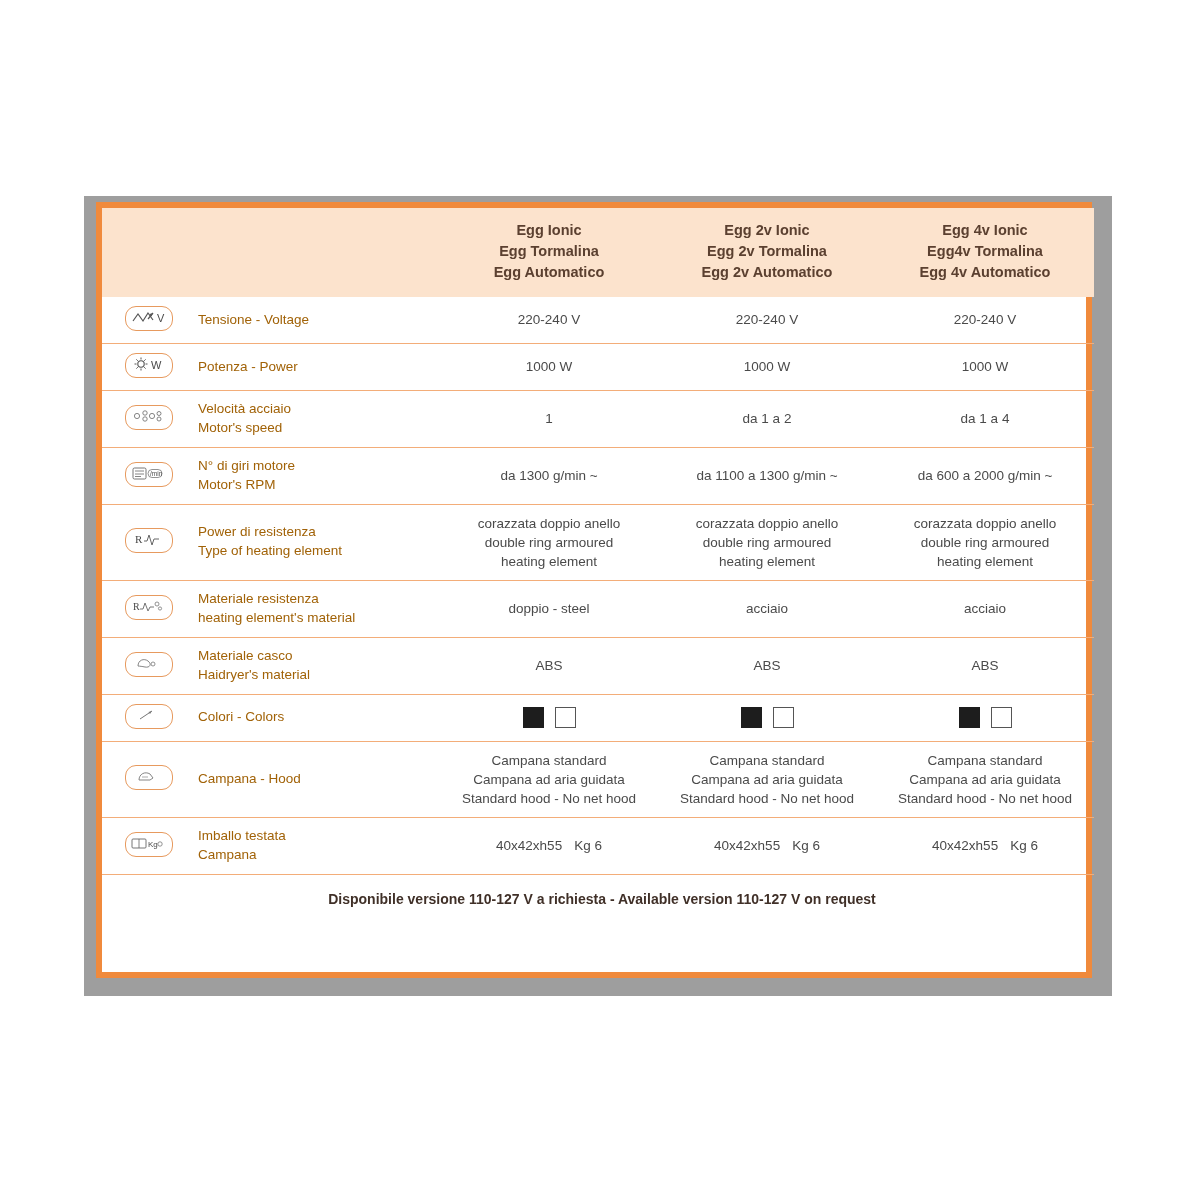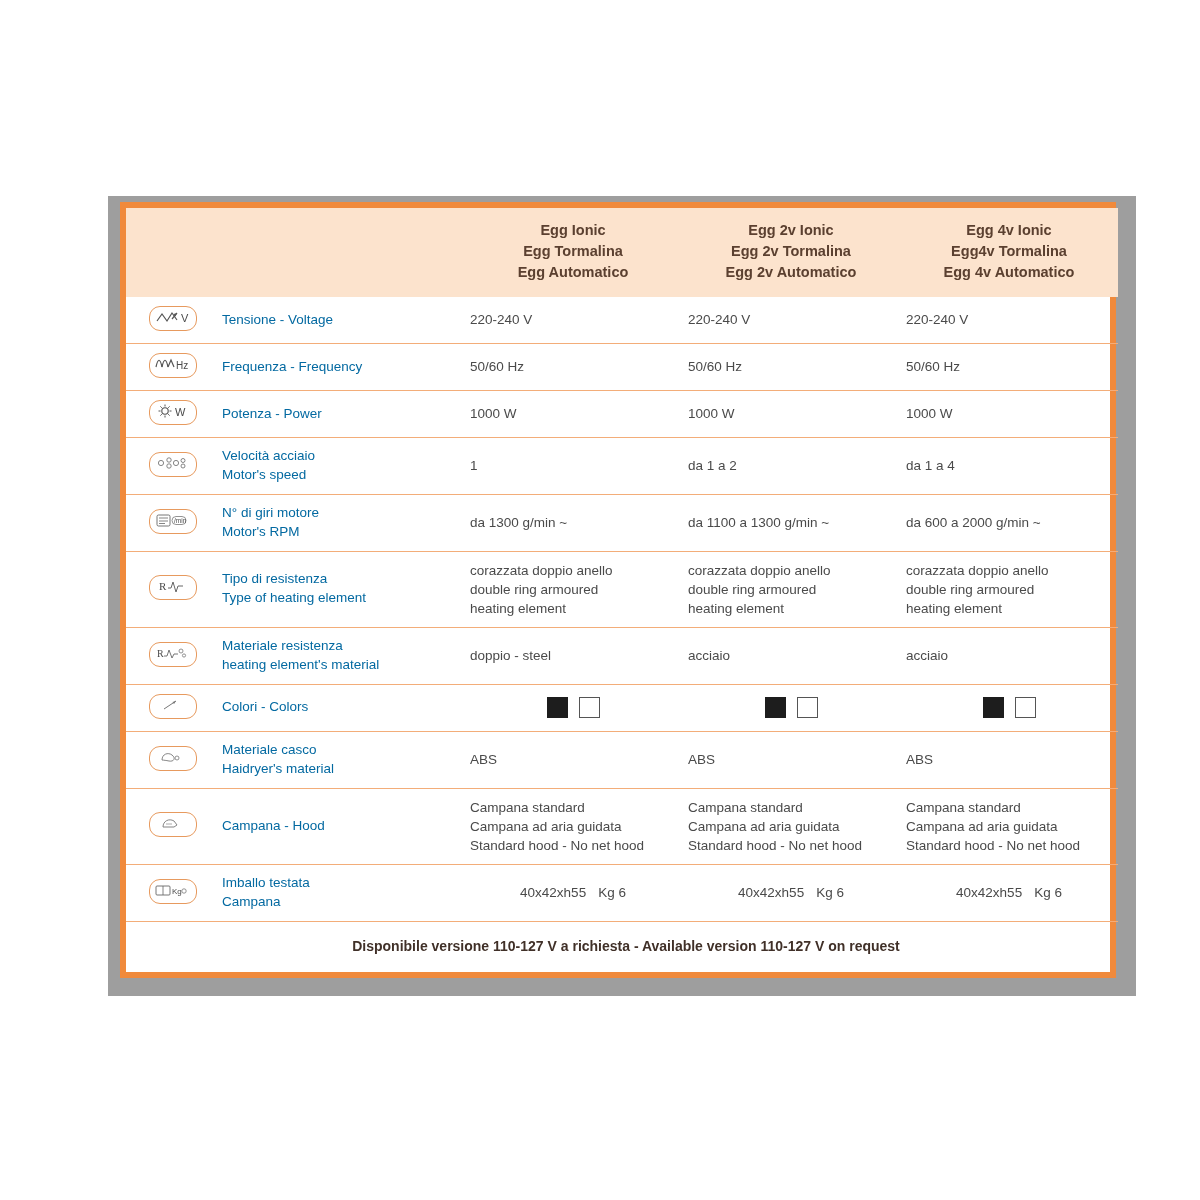--- a/index.html
+++ b/index.html
@@ -11,21 +11,20 @@
     height: 1200px;
     background: #ffffff;
     font-family: "Liberation Sans", sans-serif;
     overflow: hidden;
   }
   #page {
     position: relative;
     width: 1005px;
     height: 1200px;
     background: #ffffff;
-    margin-left: 24px;
   }
   
   .backdrop {
     position: absolute;
     left: 84px;
     top: 196px;
     width: 1028px;
     height: 800px;
     background: #9e9e9e;
   }
@@ -70,24 +69,24 @@
   tbody tr:first-child td { border-top: none; }
   td.icon-cell {
     text-align: center;
     padding-left: 10px;
     padding-right: 4px;
   }
   td.label-cell {
     text-align: left;
     line-height: 1.4;
     padding-left: 8px;
-    color: #0369a1;
+    color: #a16207;
   }
   td.value-cell {
-    text-align: left;
+    text-align: center;
     line-height: 1.42;
   }
   tr.footer-row td {
     border-top: 1px solid #f3ad79;
     font-weight: bold;
     color: #403028;
     font-size: 14px;
     padding: 16px 8px 18px 8px;
     text-align: center;
   }
@@ -181,44 +180,20 @@
             <div>220-240 V</div>
           </td>
           <td class="value-cell">
             <div>220-240 V</div>
           </td>
           <td class="value-cell">
             <div>220-240 V</div>
           </td>
         </tr>
 
-        <tr>
-          <td class="icon-cell">
-            <span class="icon-badge">
-              <svg width="44" height="21" viewBox="0 0 44 21">
-                <path d="M6,13 C8,4 10,4 12,13" fill="none" stroke="#555" stroke-width="1.2"></path>
-                <path d="M12,13 C14,4 16,4 18,13" fill="none" stroke="#555" stroke-width="1.2"></path>
-                <polyline points="18,13 21,6 24,13" fill="none" stroke="#555" stroke-width="1.2"></polyline>
-                <text x="26" y="15" font-family="Liberation Sans, sans-serif" font-size="10" fill="#4a4a4a">Hz</text>
-              </svg>
-            </span>
-          </td>
-          <td class="label-cell">
-            <div>Frequenza - Frequency</div>
-          </td>
-          <td class="value-cell">
-            <div>50/60 Hz</div>
-          </td>
-          <td class="value-cell">
-            <div>50/60 Hz</div>
-          </td>
-          <td class="value-cell">
-            <div>50/60 Hz</div>
-          </td>
-        </tr>
 
         <tr>
           <td class="icon-cell">
             <span class="icon-badge">
               <svg width="44" height="21" viewBox="0 0 44 21">
                 <circle cx="15" cy="10" r="3.2" fill="none" stroke="#555" stroke-width="1.1"></circle>
                 <g stroke="#555" stroke-width="1">
                   <line x1="15" y1="3.5" x2="15" y2="5.5"></line>
                   <line x1="15" y1="14.5" x2="15" y2="16.5"></line>
                   <line x1="8.5" y1="10" x2="10.5" y2="10"></line>
@@ -307,21 +282,21 @@
         <tr>
           <td class="icon-cell">
             <span class="icon-badge">
               <svg width="44" height="21" viewBox="0 0 44 21">
                 <text x="9" y="14" font-family="Liberation Serif, serif" font-size="11" fill="#4a4a4a">R</text>
                 <polyline points="18,12 21,12 23,6 26,16 28,10 33,10" fill="none" stroke="#666" stroke-width="1"></polyline>
               </svg>
             </span>
           </td>
           <td class="label-cell">
-            <div>Tipo di resistenza</div>
+            <div>Power di resistenza</div>
             <div>Type of heating element</div>
           </td>
           <td class="value-cell">
             <div>corazzata doppio anello</div>
             <div>double ring armoured</div>
             <div>heating element</div>
           </td>
           <td class="value-cell">
             <div>corazzata doppio anello</div>
             <div>double ring armoured</div>
@@ -357,20 +332,44 @@
           </td>
           <td class="value-cell">
             <div>acciaio</div>
           </td>
         </tr>
 
         <tr>
           <td class="icon-cell">
             <span class="icon-badge">
               <svg width="44" height="21" viewBox="0 0 44 21">
+                <path d="M12,13 C12,7 18,5 22,8 C26,11 24,15 19,14 C16,13.4 14,13.2 12,13 Z" fill="none" stroke="#777" stroke-width="0.9"></path>
+                <circle cx="27" cy="11" r="2" fill="none" stroke="#777" stroke-width="0.8"></circle>
+              </svg>
+            </span>
+          </td>
+          <td class="label-cell">
+            <div>Materiale casco</div>
+            <div>Haidryer's material</div>
+          </td>
+          <td class="value-cell">
+            <div>ABS</div>
+          </td>
+          <td class="value-cell">
+            <div>ABS</div>
+          </td>
+          <td class="value-cell">
+            <div>ABS</div>
+          </td>
+        </tr>
+
+        <tr>
+          <td class="icon-cell">
+            <span class="icon-badge">
+              <svg width="44" height="21" viewBox="0 0 44 21">
                 <line x1="14" y1="14" x2="26" y2="6" stroke="#777" stroke-width="1"></line>
                 <polygon points="26,6 22.5,7 24,9" fill="#777"></polygon>
               </svg>
             </span>
           </td>
           <td class="label-cell">
             <div>Colori - Colors</div>
           </td>
           <td class="value-cell">
             <div class="swatches">
@@ -382,44 +381,20 @@
             <div class="swatches">
               <span class="sw sw-black"></span>
               <span class="sw sw-white"></span>
             </div>
           </td>
           <td class="value-cell">
             <div class="swatches">
               <span class="sw sw-black"></span>
               <span class="sw sw-white"></span>
             </div>
-          </td>
-        </tr>
-
-        <tr>
-          <td class="icon-cell">
-            <span class="icon-badge">
-              <svg width="44" height="21" viewBox="0 0 44 21">
-                <path d="M12,13 C12,7 18,5 22,8 C26,11 24,15 19,14 C16,13.4 14,13.2 12,13 Z" fill="none" stroke="#777" stroke-width="0.9"></path>
-                <circle cx="27" cy="11" r="2" fill="none" stroke="#777" stroke-width="0.8"></circle>
-              </svg>
-            </span>
-          </td>
-          <td class="label-cell">
-            <div>Materiale casco</div>
-            <div>Haidryer's material</div>
-          </td>
-          <td class="value-cell">
-            <div>ABS</div>
-          </td>
-          <td class="value-cell">
-            <div>ABS</div>
-          </td>
-          <td class="value-cell">
-            <div>ABS</div>
           </td>
         </tr>
 
         <tr>
           <td class="icon-cell">
             <span class="icon-badge">
               <svg width="44" height="21" viewBox="0 0 44 21">
                 <path d="M13,14 C13,8 19,5 24,8 L27,12 L24,14 Z" fill="none" stroke="#777" stroke-width="0.9"></path>
                 <line x1="16" y1="11" x2="22" y2="11" stroke="#888" stroke-width="0.7"></line>
               </svg>

